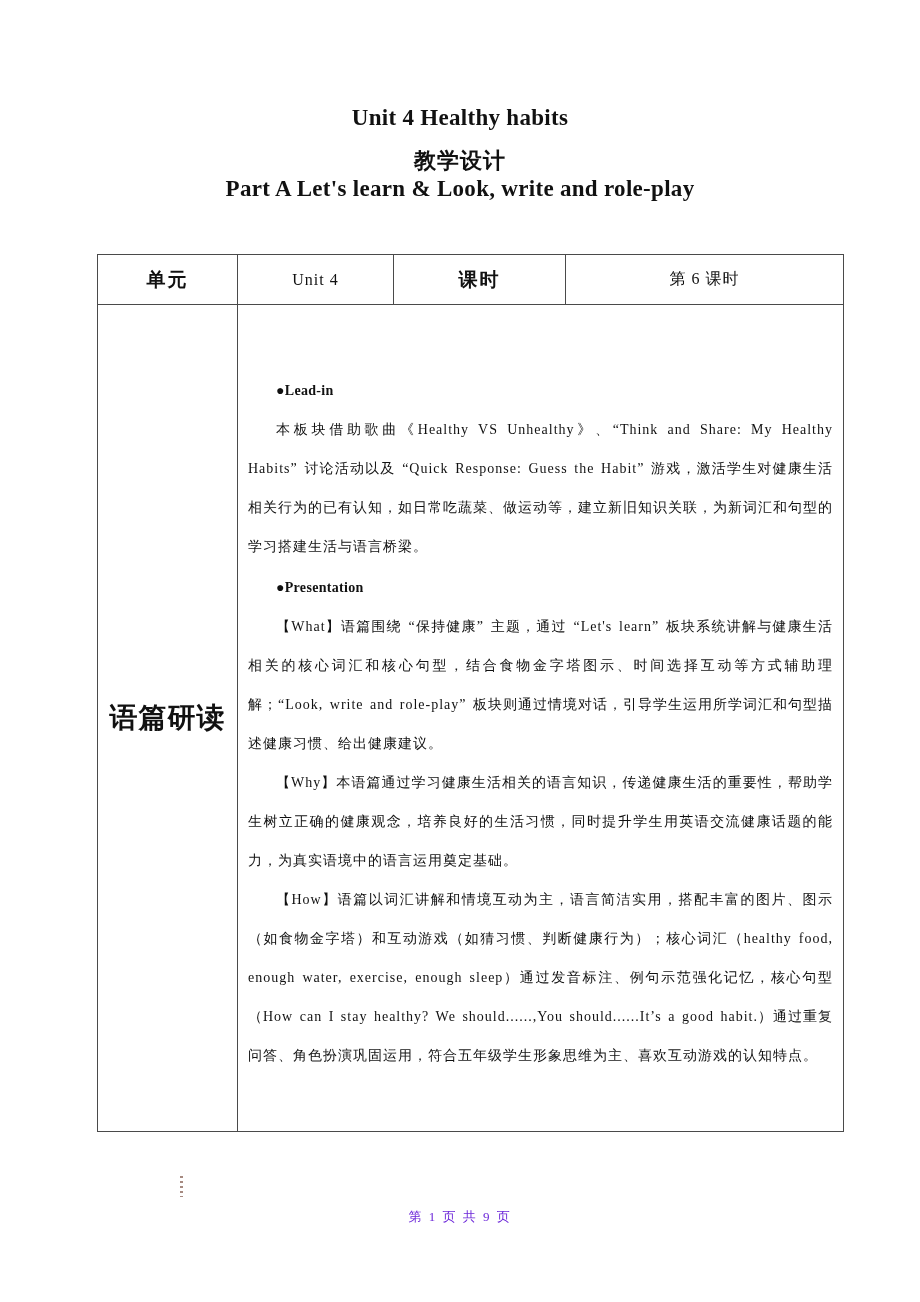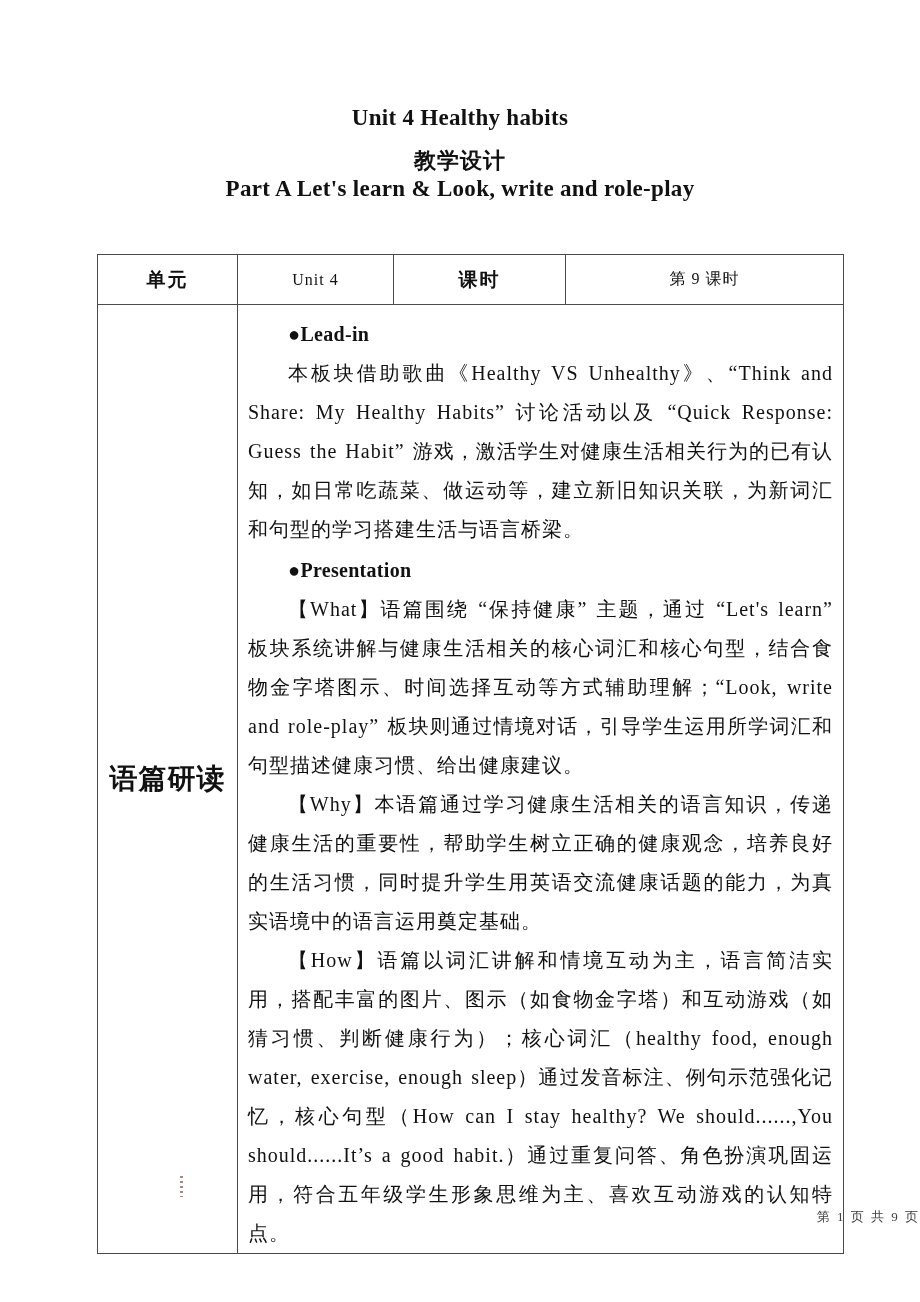--- a/index.html
+++ b/index.html
@@ -51,39 +51,39 @@
     font-weight: bold;
     font-size: 28px;
     letter-spacing: 1px;
   }
   td.content {
     height: 827px;
     vertical-align: top;
     padding: 8px 10px 0 10px;
   }
   td.content p {
-    font-size: 20px;
+    font-size: 14px;
     line-height: 39px;
     text-align: justify;
     text-indent: 2em;
     letter-spacing: 1px;
     word-spacing: 2px;
   }
   td.content p.h {
     font-weight: bold;
     letter-spacing: 0.3px;
     margin-top: 2px;
   }
   .footer {
     position: absolute;
     top: 1208px; left: 0; width: 920px;
-    text-align: right;
+    text-align: center;
     font-size: 13px;
     letter-spacing: 2px;
-    color: #404040;
+    color: #6d28d9;
   }
   .dots-mark {
     position: absolute;
     left: 180px; top: 1176px;
     width: 3px; height: 21px;
     background: repeating-linear-gradient(
       to bottom,
       #96756a 0px, #96756a 2px,
       transparent 2px, transparent 5px
     );
@@ -104,21 +104,21 @@
     <col style="width:140px">
     <col style="width:156px">
     <col style="width:172px">
     <col style="width:278px">
   </colgroup>
   <tbody>
       <tr>
     <td class="hdr zh-bold">单元</td>
     <td class="hdr val">Unit 4</td>
     <td class="hdr zh-bold">课时</td>
-    <td class="hdr val">第 9 课时</td>
+    <td class="hdr val">第 6 课时</td>
   </tr>
   <tr>
     <td class="rowlabel">语篇研读</td>
     <td class="content" colspan="3">
       <p class="h">●Lead-in</p>
       <p>本板块借助歌曲《Healthy VS Unhealthy》、“Think and Share: My Healthy Habits” 讨论活动以及 “Quick Response: Guess the Habit” 游戏，激活学生对健康生活相关行为的已有认知，如日常吃蔬菜、做运动等，建立新旧知识关联，为新词汇和句型的学习搭建生活与语言桥梁。</p>
       <p class="h">●Presentation</p>
       <p>【What】语篇围绕 “保持健康” 主题，通过 “Let's learn” 板块系统讲解与健康生活相关的核心词汇和核心句型，结合食物金字塔图示、时间选择互动等方式辅助理解；“Look, write and role-play” 板块则通过情境对话，引导学生运用所学词汇和句型描述健康习惯、给出健康建议。</p>
       <p>【Why】本语篇通过学习健康生活相关的语言知识，传递健康生活的重要性，帮助学生树立正确的健康观念，培养良好的生活习惯，同时提升学生用英语交流健康话题的能力，为真实语境中的语言运用奠定基础。</p>
       <p>【How】语篇以词汇讲解和情境互动为主，语言简洁实用，搭配丰富的图片、图示（如食物金字塔）和互动游戏（如猜习惯、判断健康行为）；核心词汇（healthy food, enough water, exercise, enough sleep）通过发音标注、例句示范强化记忆，核心句型（How can I stay healthy? We should......,You should......It’s a good habit.）通过重复问答、角色扮演巩固运用，符合五年级学生形象思维为主、喜欢互动游戏的认知特点。</p>

